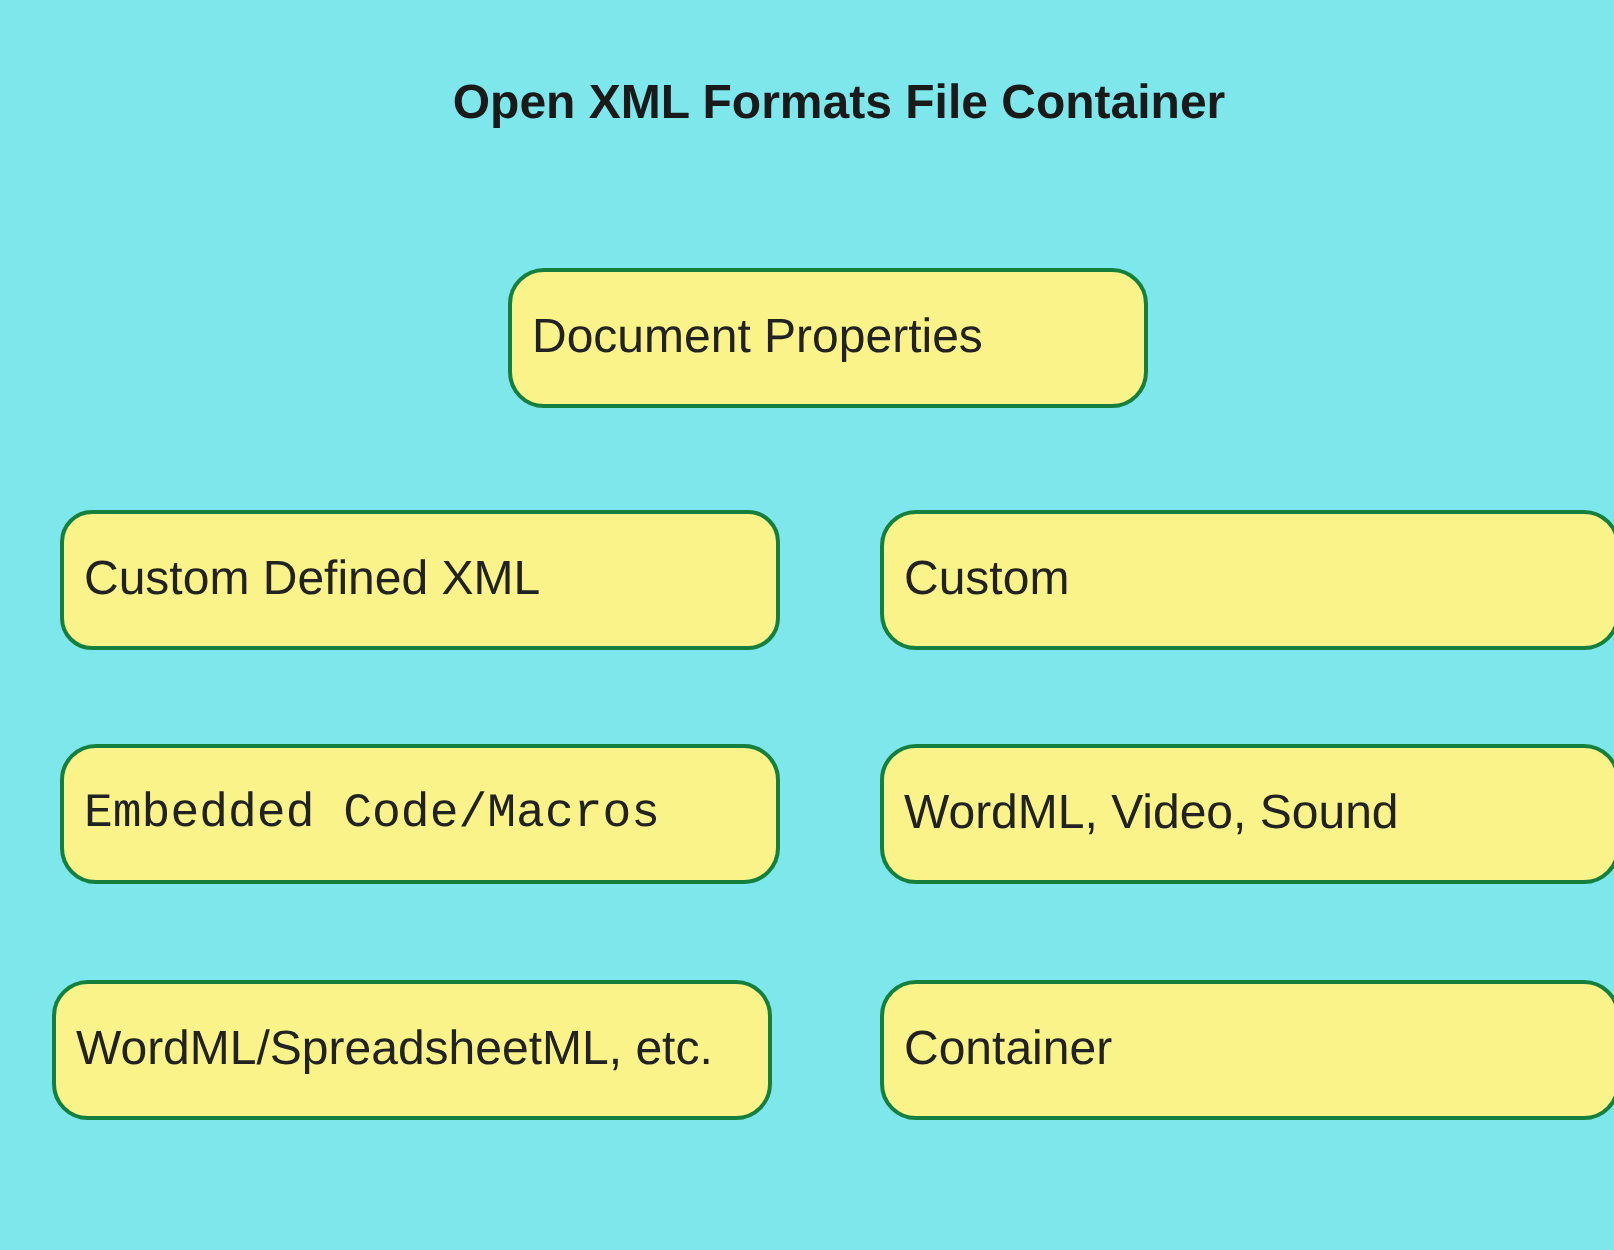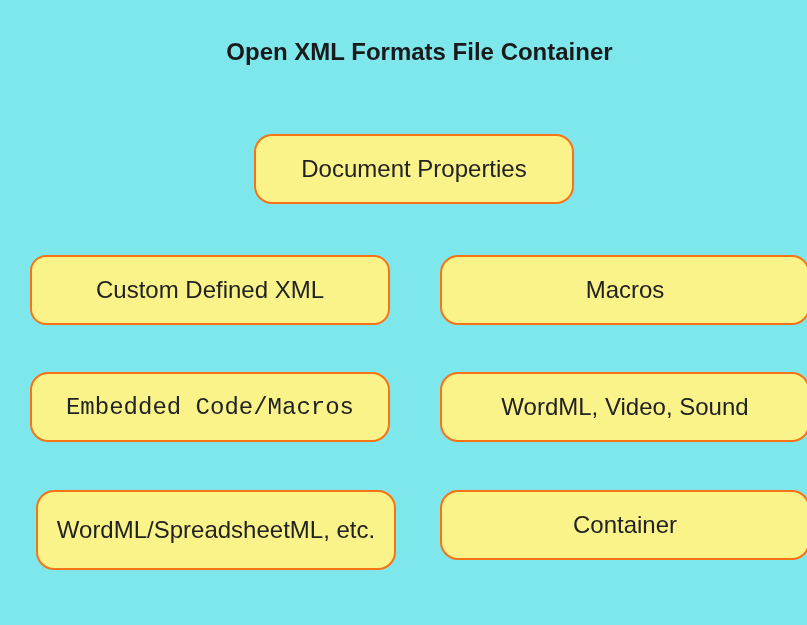--- a/index.html
+++ b/index.html
@@ -21,25 +21,24 @@
       left: 16px;
       width: 100%;
       text-align: center;
       font-size: 24px;
       font-weight: bold;
       color: #1a1a1a;
     }
     .box {
       position: absolute;
       background: #faf389;
-      border: 2px solid #f97316;
+      border: 2px solid #15803d;
       border-radius: 18px;
       display: flex;
       align-items: center;
-      justify-content: center;
       font-size: 24px;
       font-weight: 500;
       color: #222;
       padding: 0 10px;
       white-space: nowrap;
     }
     .box-top {
       top: 134px;
       left: 254px;
       width: 320px;
@@ -54,23 +53,23 @@
     }
     .box-l2 {
       top: 372px;
       left: 30px;
       width: 360px;
       height: 70px;
       font-family: Liberation Mono, monospace;
     }
     .box-l3 {
       top: 490px;
-      left: 36px;
+      left: 26px;
       width: 360px;
-      height: 80px;
+      height: 70px;
     }
     .box-r1 {
       top: 255px;
       left: 440px;
       width: 370px;
       height: 70px;
     }
     .box-r2 {
       top: 372px;
       left: 440px;
@@ -99,21 +98,21 @@
 
 <div class="box box-l2">
   <span>Embedded Code/Macros</span>
 </div>
 
 <div class="box box-l3">
   <span>WordML/SpreadsheetML, etc.</span>
 </div>
 
 <div class="box box-r1">
-  <span>Macros</span>
+  <span>Custom</span>
 </div>
 
 <div class="box box-r2">
   <span>WordML, Video, Sound</span>
 </div>
 
 <div class="box box-r3">
   <span>Container</span>
 </div>
 

